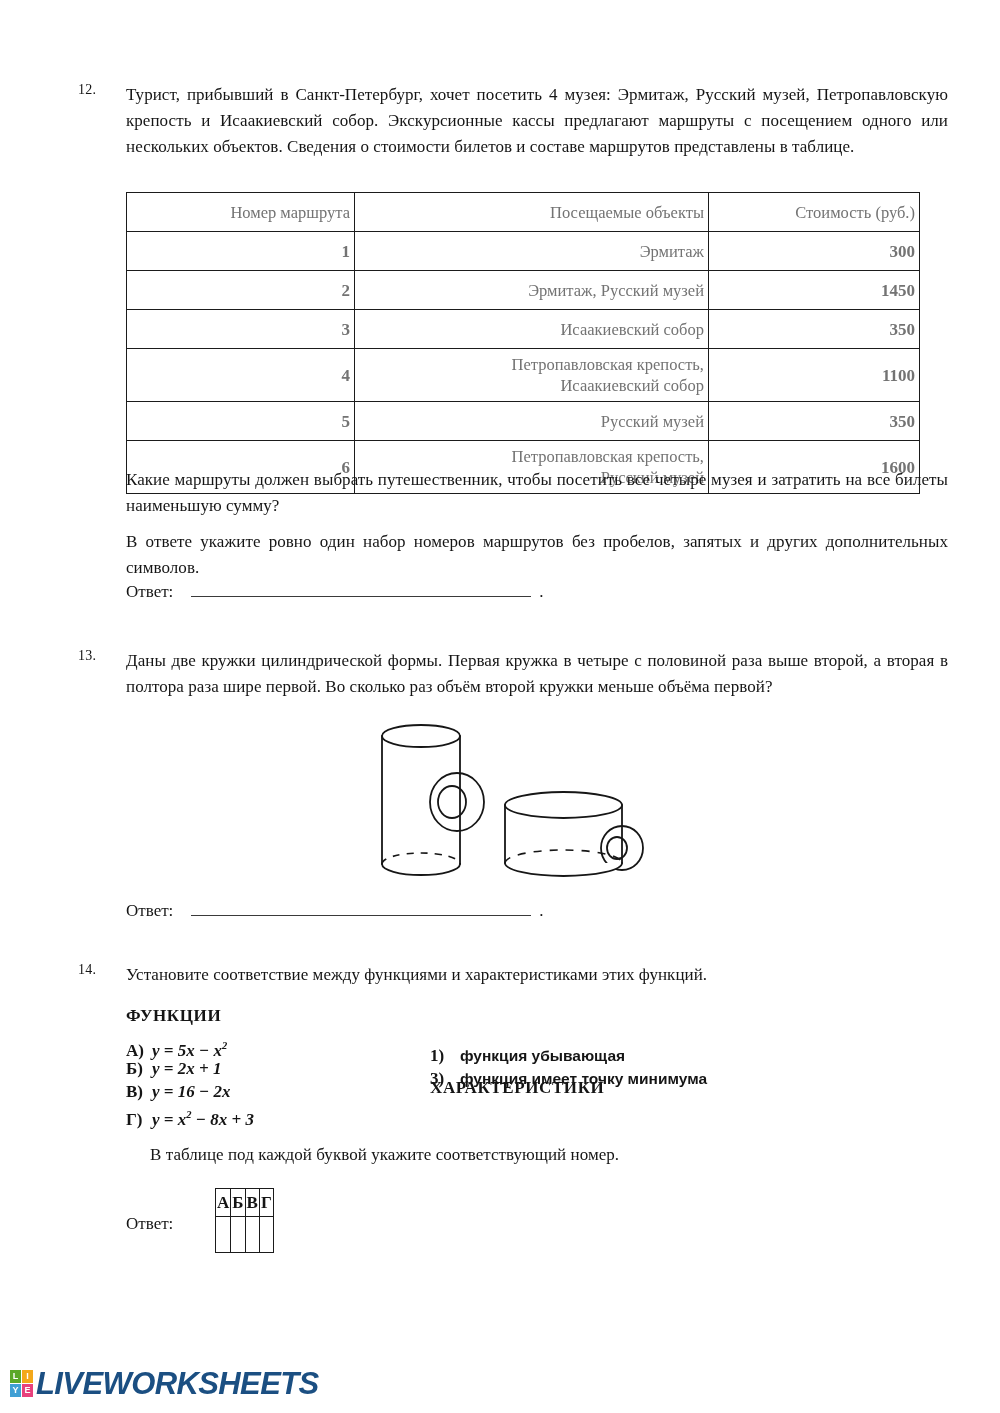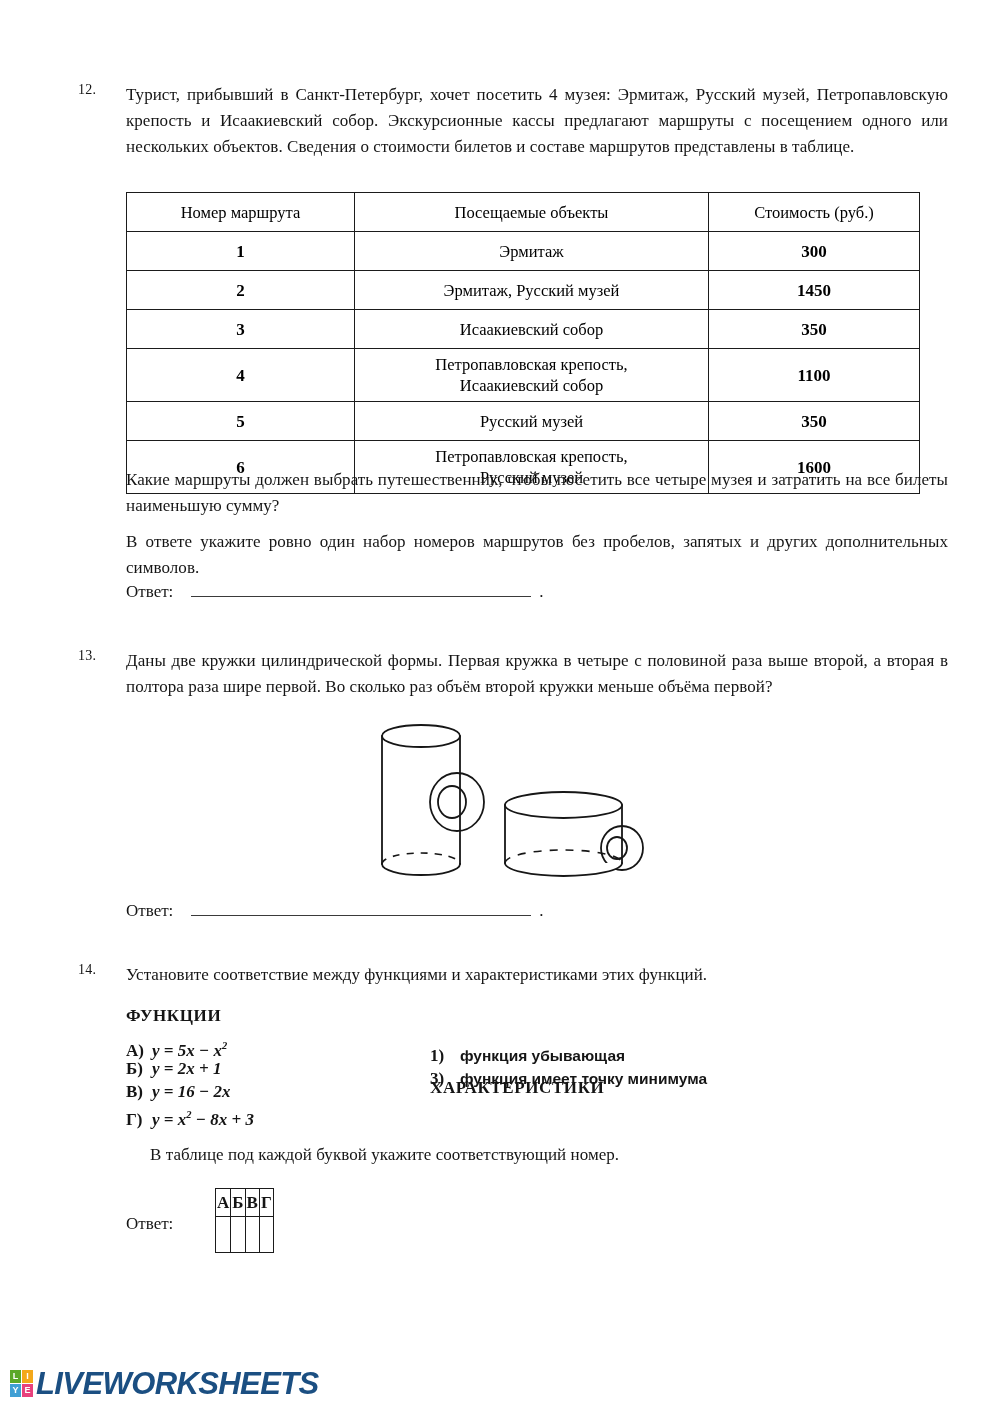--- a/index.html
+++ b/index.html
@@ -58,25 +58,25 @@
     left: 126px;
     top: 192px;
     width: 793px;
     border-collapse: collapse;
     table-layout: fixed;
     font-size: 16.5px;
   }
   .route-table th,
   .route-table td {
     border: 1px solid #1b1b1b;
-    text-align: center;
+    text-align: right;
     vertical-align: middle;
     padding: 5px 4px;
     line-height: 21px;
-    color: #000000;
+    color: #737373;
   }
   .route-table thead th {
     font-weight: normal;
     height: 28px;
     font-size: 16.5px;
   }
   .route-table td.c-num,
   .route-table td.c-cost {
     font-weight: bold;
     font-size: 17px;

